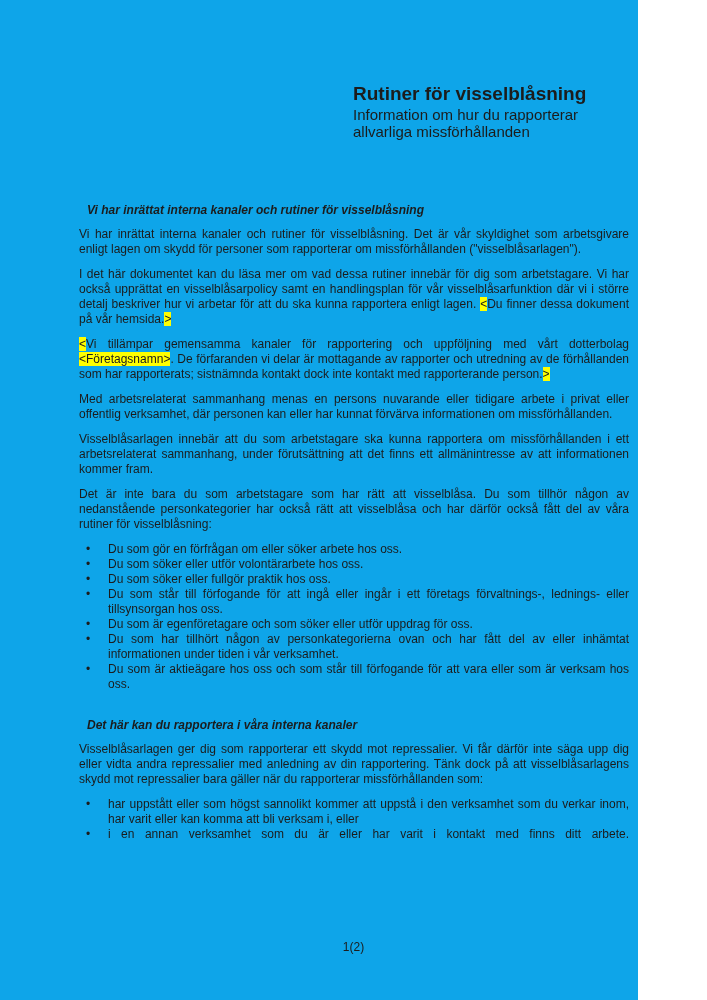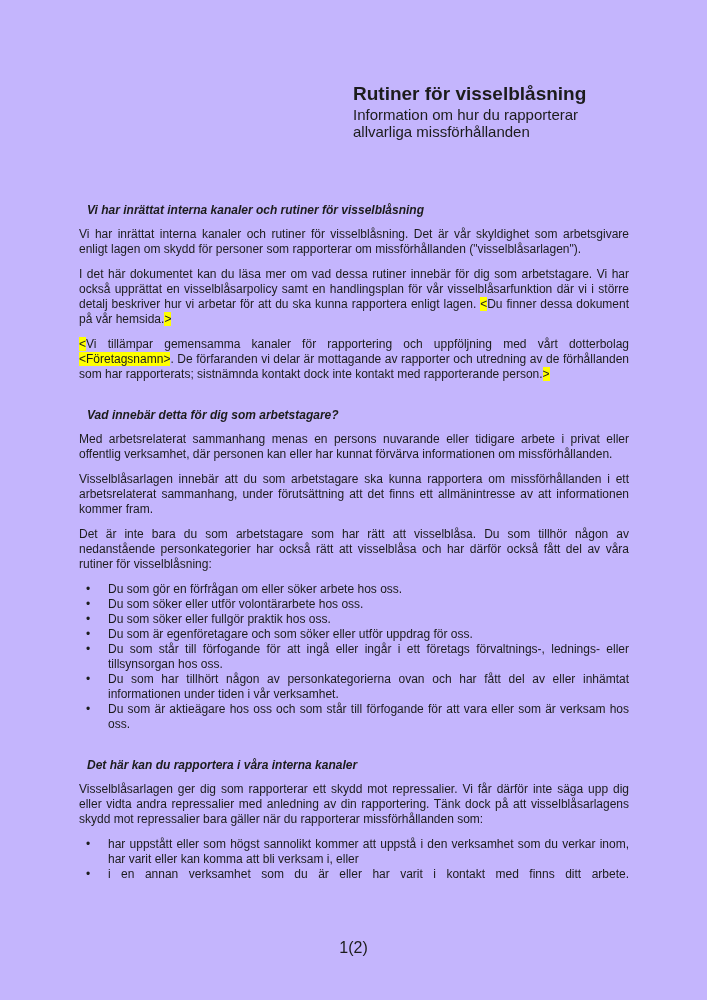--- a/index.html
+++ b/index.html
@@ -1,20 +1,20 @@
 <!DOCTYPE html>
 <html lang="sv"><head>
 <meta charset="utf-8">
 <style>
   html,body { margin:0; padding:0; background:#ffffff; }
   .page {
     position: relative;
-    width: 707px;
+    width: 638px;
     height: 1000px;
-    background: #c4b5fd;
+    background: #0ea5e9;
     font-family: "Liberation Sans", sans-serif;
     color: #1c1c1c;
     overflow: hidden;
   }
   .doc-header {
     position: absolute;
     left: 353px;
     top: 83px;
     width: 280px;
   }
@@ -65,21 +65,21 @@
     top: 0;
   }
   .force-justify { text-align-last: justify; }
   .hl { background: #ffff00; }
   .doc-footer {
     position: absolute;
     left: 0;
     top: 940px;
     width: 707px;
     text-align: center;
-    font-size: 16px;
+    font-size: 12px;
     line-height: 15px;
   }
 </style>
 </head>
 <body>
 
 <div class="page">
 
   <header class="doc-header">
     <h1 class="doc-title">Rutiner för visselblåsning</h1>
@@ -92,30 +92,29 @@
   <main class="doc-body">
 
     <section>
       <h2>Vi har inrättat interna kanaler och rutiner för visselblåsning</h2>
       <p><span>Vi har inrättat interna kanaler och rutiner för visselblåsning. Det är vår skyldighet som arbetsgivare enligt lagen om skydd för personer som rapporterar om missförhållanden ("visselblåsarlagen").</span></p>
       <p><span>I det här dokumentet kan du läsa mer om vad dessa rutiner innebär för dig som arbetstagare. Vi har också upprättat en visselblåsarpolicy samt en handlingsplan för vår visselblåsarfunktion där vi i större detalj beskriver hur vi arbetar för att du ska kunna rapportera enligt lagen. </span><span class="hl">&lt;</span><span>Du finner dessa dokument på vår hemsida.</span><span class="hl">&gt;</span></p>
       <p><span class="hl">&lt;</span><span>Vi tillämpar gemensamma kanaler för rapportering och uppföljning med vårt dotterbolag </span><span class="hl">&lt;Företagsnamn&gt;</span><span>. De förfaranden vi delar är mottagande av rapporter och utredning av de förhållanden som har rapporterats; sistnämnda kontakt dock inte kontakt med rapporterande person.</span><span class="hl">&gt;</span></p>
     </section>
 
     <section>
-      <h2>Vad innebär detta för dig som arbetstagare?</h2>
       <p><span>Med arbetsrelaterat sammanhang menas en persons nuvarande eller tidigare arbete i privat eller offentlig verksamhet, där personen kan eller har kunnat förvärva informationen om missförhållanden.</span></p>
       <p><span>Visselblåsarlagen innebär att du som arbetstagare ska kunna rapportera om missförhållanden i ett arbetsrelaterat sammanhang, under förutsättning att det finns ett allmänintresse av att informationen kommer fram.</span></p>
       <p><span>Det är inte bara du som arbetstagare som har rätt att visselblåsa. Du som tillhör någon av nedanstående personkategorier har också rätt att visselblåsa och har därför också fått del av våra rutiner för visselblåsning:</span></p>
       <ul>
         <li>Du som gör en förfrågan om eller söker arbete hos oss.</li>
         <li>Du som söker eller utför volontärarbete hos oss.</li>
         <li>Du som söker eller fullgör praktik hos oss.</li>
+        <li>Du som står till förfogande för att ingå eller ingår i ett företags förvaltnings-, lednings- eller tillsynsorgan hos oss.</li>
         <li>Du som är egenföretagare och som söker eller utför uppdrag för oss.</li>
-        <li>Du som står till förfogande för att ingå eller ingår i ett företags förvaltnings-, lednings- eller tillsynsorgan hos oss.</li>
         <li>Du som har tillhört någon av personkategorierna ovan och har fått del av eller inhämtat informationen under tiden i vår verksamhet.</li>
         <li>Du som är aktieägare hos oss och som står till förfogande för att vara eller som är verksam hos oss.</li>
       </ul>
     </section>
 
     <section>
       <h2>Det här kan du rapportera i våra interna kanaler</h2>
       <p><span>Visselblåsarlagen ger dig som rapporterar ett skydd mot repressalier. Vi får därför inte säga upp dig eller vidta andra repressalier med anledning av din rapportering. Tänk dock på att visselblåsarlagens skydd mot repressalier bara gäller när du rapporterar missförhållanden som:</span></p>
       <ul>
         <li>har uppstått eller som högst sannolikt kommer att uppstå i den verksamhet som du verkar inom, har varit eller kan komma att bli verksam i, eller</li>

